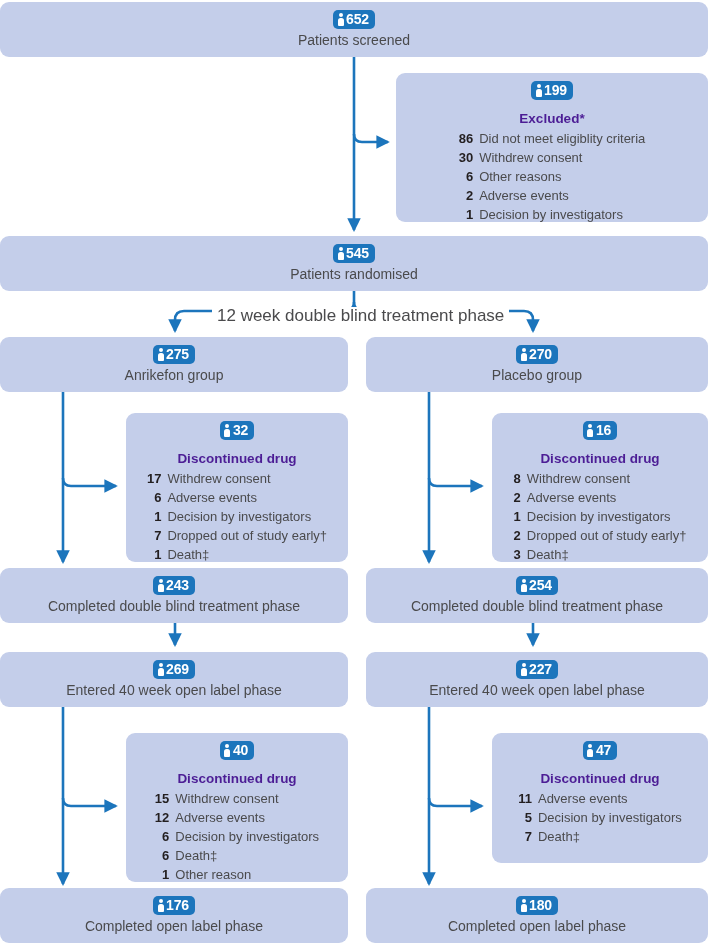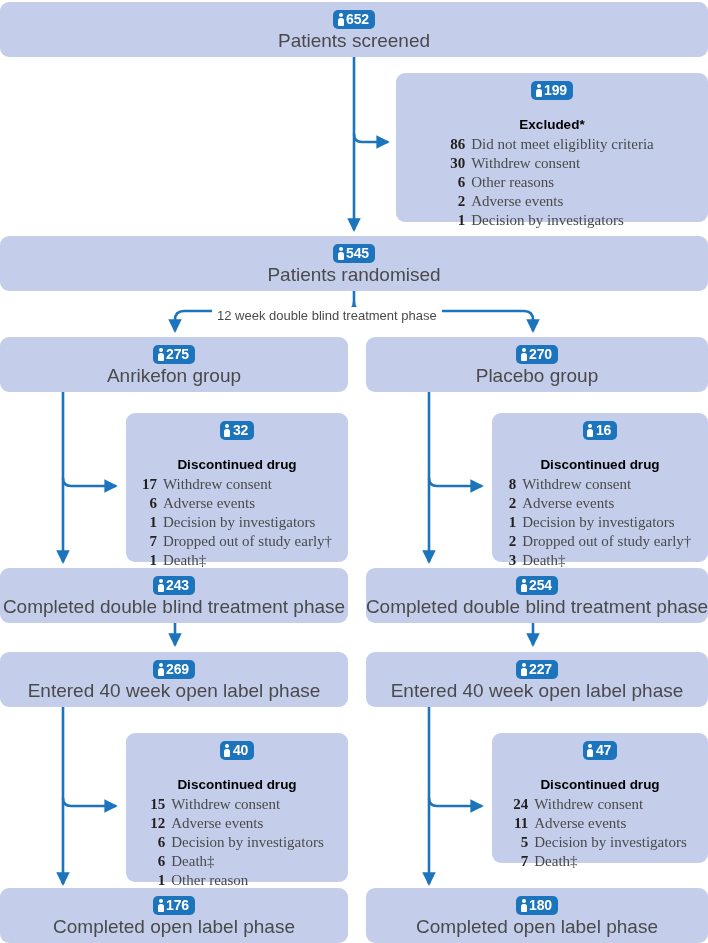--- a/index.html
+++ b/index.html
@@ -88,66 +88,65 @@
     width: 6px;
     height: 7.5px;
     background: #ffffff;
     border-radius: 2.5px 2.5px 1px 1px;
   }
   .badge .num {
     font-family: "Liberation Sans", "DejaVu Sans", sans-serif;
   }
   
   .caption {
-    font-size: 19px;
+    font-size: 14px;
     line-height: 17px;
     color: #4a4a4c;
     margin-top: 3px;
     text-align: center;
     white-space: nowrap;
   }
   .heading {
     font-size: 13.5px;
     line-height: 17px;
     font-weight: bold;
-    color: #000000;
-    margin-top: 16px;
+    color: #4c1d95;
+    margin-top: 10px;
     text-align: center;
   }
   
   .reasons {
     margin-top: 2px;
     display: table;
     border-collapse: collapse;
   }
   .reason-row {
     display: table-row;
   }
   .reason-n, .reason-t {
     display: table-cell;
-    font-size: 15px;
+    font-size: 13px;
     line-height: 19px;
     vertical-align: top;
-    font-family: Liberation Serif, serif;
   }
   .reason-n {
     font-weight: bold;
     color: #231f20;
     text-align: right;
     padding-right: 6px;
     white-space: nowrap;
   }
   .reason-t {
     color: #4a4a4c;
     white-space: nowrap;
   }
   
   .phase-label {
     position: absolute;
-    font-size: 13px;
+    font-size: 17px;
     line-height: 17px;
     color: #4a4a4c;
     white-space: nowrap;
     background: #ffffff;
     padding: 0 5px;
   }
 </style>
 </head>
 <body>
 
@@ -382,24 +381,20 @@
   </div>
 
   <div class="box listbox" style="left:492px; top:733px; width:216px; height:130px;">
     <span class="badge">
       <span class="person"></span>
       <span class="num">47</span>
     </span>
     <div class="heading">Discontinued drug</div>
     <div class="reasons">
         <div class="reason-row">
-          <div class="reason-n">24</div>
-          <div class="reason-t">Withdrew consent</div>
-        </div>
-        <div class="reason-row">
           <div class="reason-n">11</div>
           <div class="reason-t">Adverse events</div>
         </div>
         <div class="reason-row">
           <div class="reason-n">5</div>
           <div class="reason-t">Decision by investigators</div>
         </div>
         <div class="reason-row">
           <div class="reason-n">7</div>
           <div class="reason-t">Death‡</div>

